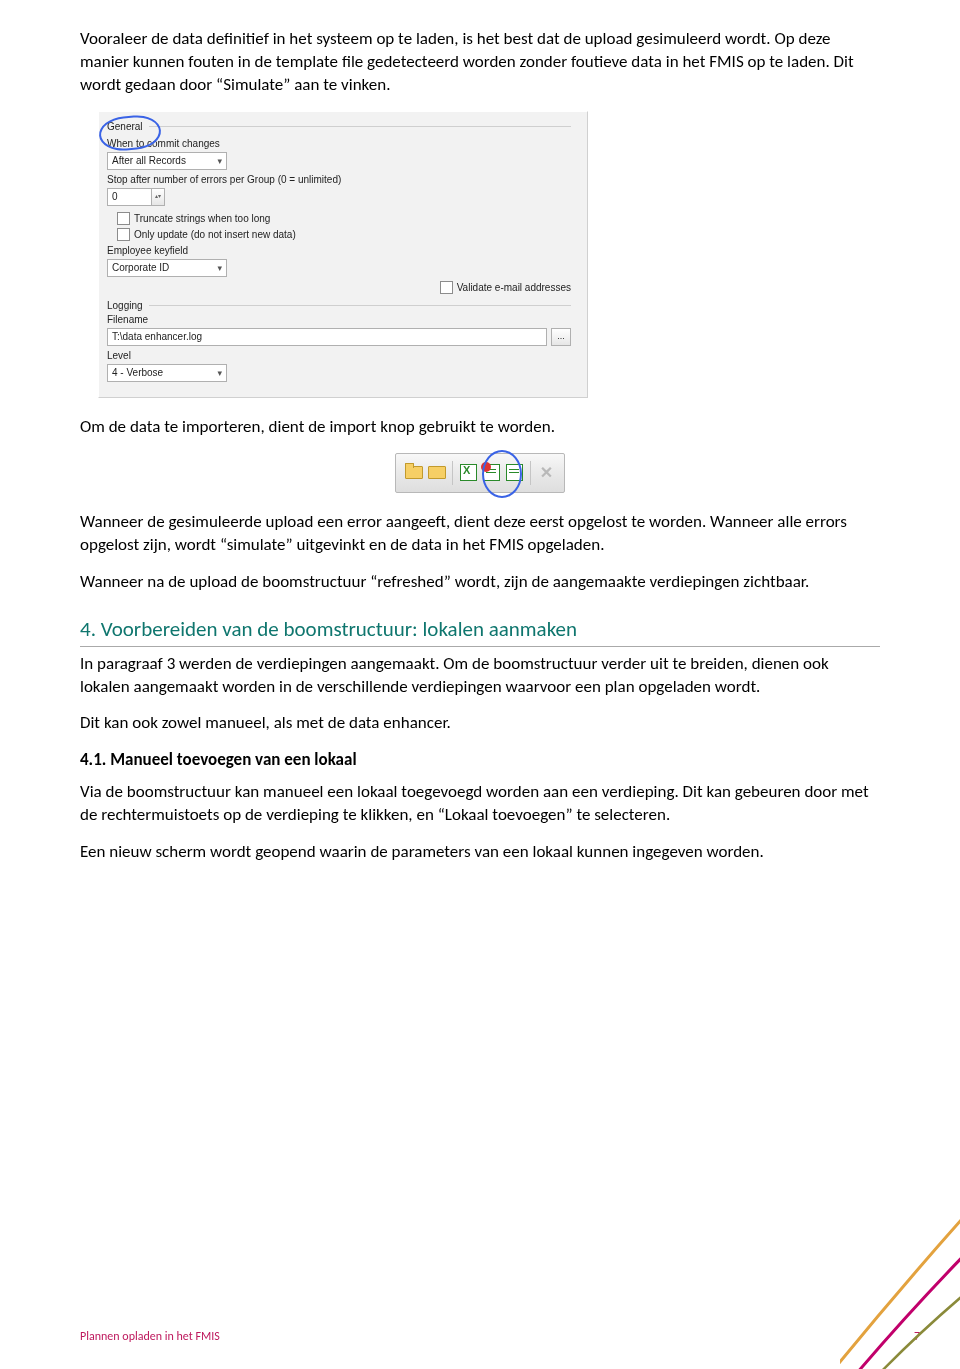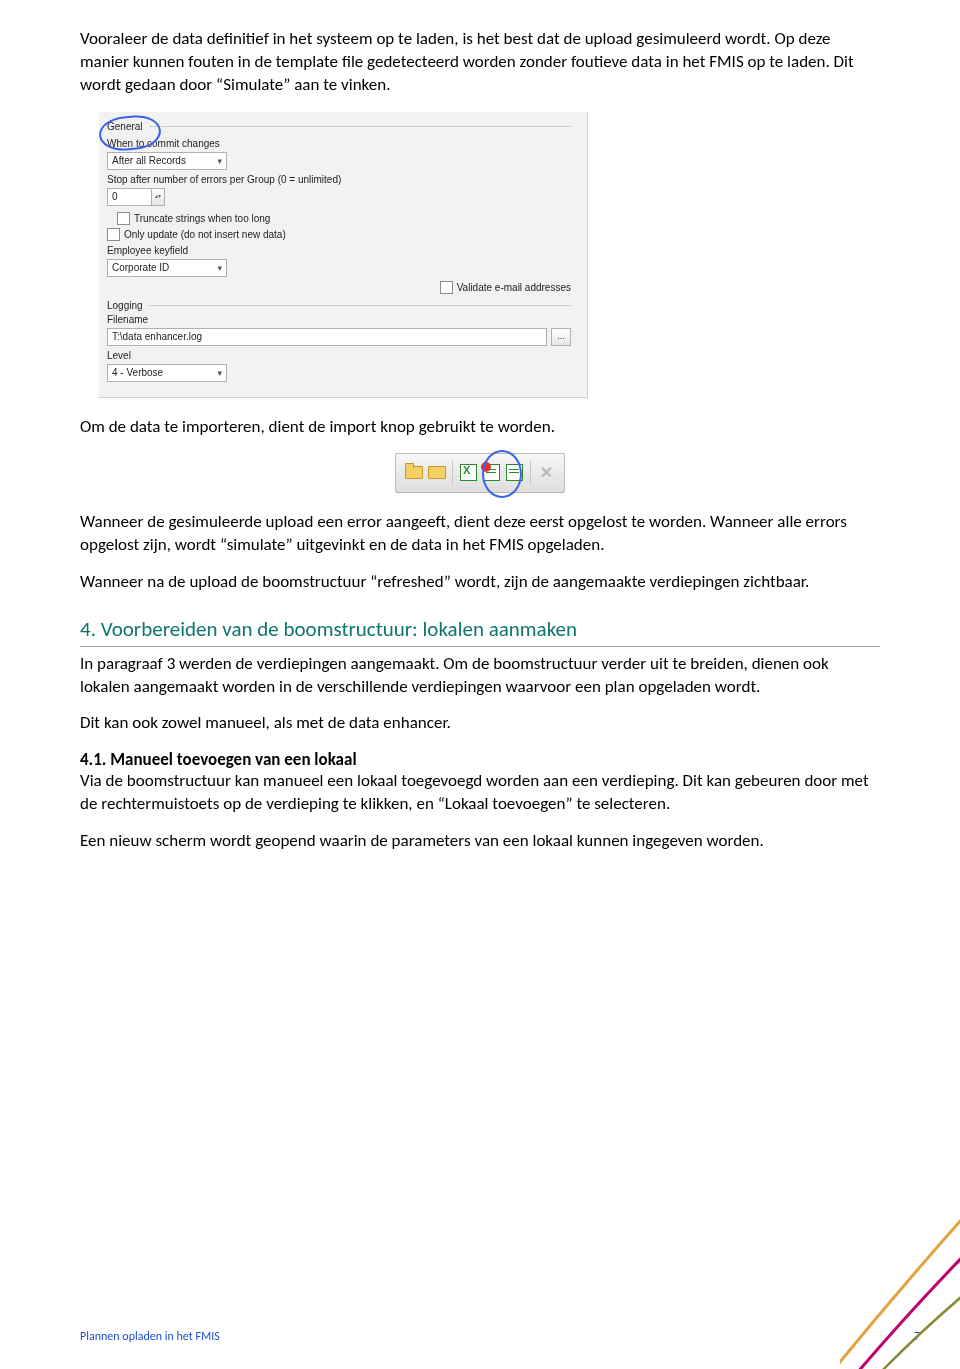--- a/index.html
+++ b/index.html
@@ -1,19 +1,19 @@
 <!DOCTYPE html>
 <html><head>
 <meta charset="utf-8">
 <style>
   html,body{margin:0;padding:0;background:#fff;font-family:Calibri,Arial,sans-serif;color:#000;}
   .page{width:960px;min-height:1369px;margin:0 auto;position:relative;padding:28px 80px 60px 80px;box-sizing:border-box;}
   p{margin:0 0 14px 0;font-size:17px;line-height:1.35;}
   h2.section{color:#0f766e;font-size:21px;font-weight:400;margin:22px 0 6px 0;border-bottom:1px solid #aaa;padding-bottom:4px;}
-  h3.sub{font-size:17px;font-weight:700;margin:14px 0 0 0;}
+  h3.sub{font-size:17px;font-weight:700;margin:14px 0 11px 0;}
   
   .shot1{width:490px;margin:8px 0 18px 18px;border:1px solid #fff;background:#f2f2f2;font-family:Tahoma,Arial,sans-serif;font-size:10px;color:#222;position:relative;padding:6px 16px 12px 8px;box-sizing:border-box;border-right:1px solid #d0d0d0;border-bottom:1px solid #d0d0d0;}
   .shot1 .row{display:flex;align-items:center;margin:3px 0;}
   .shot1 .lbl{margin-left:4px;}
   .shot1 .fake-input{background:#fff;border:1px solid #b0b0b0;height:16px;line-height:16px;padding:0 4px;font-size:10px;}
   .shot1 .fake-select{background:#fff;border:1px solid #b0b0b0;height:16px;line-height:16px;padding:0 4px;position:relative;width:110px;display:flex;align-items:center;justify-content:space-between;}
   .shot1 .fake-select::after{content:"▾";font-size:9px;color:#555;}
   .shot1 .spinner{position:relative;width:60px;}
   .shot1 .spinner .fake-input{width:40px;}
   .shot1 .spbtns{position:absolute;right:2px;top:0;width:12px;height:16px;border:1px solid #b0b0b0;background:linear-gradient(#fff,#e6e6e6);font-size:6px;line-height:7px;display:flex;flex-direction:column;align-items:center;justify-content:center;color:#666;}
@@ -32,21 +32,21 @@
   .folder.open::before{content:"";position:absolute;left:-1px;top:-4px;width:7px;height:4px;background:#f6cf65;border:1px solid #c29a2c;border-bottom:none;border-radius:1px 1px 0 0;}
   .xls{width:15px;height:15px;border:1px solid #2a8a2a;position:relative;background:#fff;}
   .xls::after{content:"X";position:absolute;left:2px;top:-1px;font:700 11px Arial;color:#2a8a2a;}
   .xls2{width:15px;height:15px;border:1px solid #2a8a2a;background:#fff;position:relative;}
   .xls2::before{content:"";position:absolute;left:2px;top:4px;width:10px;height:6px;background:repeating-linear-gradient(#2a8a2a 0 1px,#fff 1px 3px);}
   .xls2 .red{position:absolute;left:-3px;top:-3px;width:10px;height:10px;background:#d33;border-radius:50%;}
   .cross{font:700 16px Arial;color:#b9b9b9;}
   .circle2{position:absolute;left:86px;top:-4px;width:36px;height:44px;border:2px solid #3a63e6;border-radius:50%;pointer-events:none;}
   .shot2wrap{text-align:center;}
   
-  .footer{position:absolute;left:80px;right:40px;bottom:26px;font-size:12px;color:#1d4ed8;display:flex;justify-content:space-between;align-items:flex-end;}
+  .footer{position:absolute;left:80px;right:40px;bottom:26px;font-size:12px;color:#be185d;display:flex;justify-content:space-between;align-items:flex-end;}
   .footer .num{font-size:12px;}
   .art{position:absolute;right:0;bottom:0;width:120px;height:190px;overflow:hidden;pointer-events:none;}
   .art svg{position:absolute;right:-40px;bottom:-30px;}
 </style>
 </head>
 <body>
 <div class="page">
 
 <p>Vooraleer de data definitief in het systeem op te laden, is het best dat de upload gesimuleerd wordt. Op deze manier kunnen fouten in de template file gedetecteerd worden zonder foutieve data in het FMIS op te laden. Dit wordt gedaan door “Simulate” aan te vinken.</p>
 
@@ -70,21 +70,21 @@
   <div class="row">
     <div class="spinner">
       <div class="fake-input">0</div>
       <div class="spbtns">▴▾</div>
     </div>
   </div>
   <div class="row" style="margin-top:6px;margin-left:10px;">
     <span class="chk"></span>
     <span class="lbl">Truncate strings when too long</span>
   </div>
-  <div class="row" style="">
+  <div class="row" style="margin-left:10px;">
     <span class="chk"></span>
     <span class="lbl">Only update (do not insert new data)</span>
   </div>
   <div class="row" style="margin-top:4px;">
     <span>Employee keyfield</span>
   </div>
   <div class="row">
     <div class="fake-select">
       <span>Corporate ID</span>
     </div>

